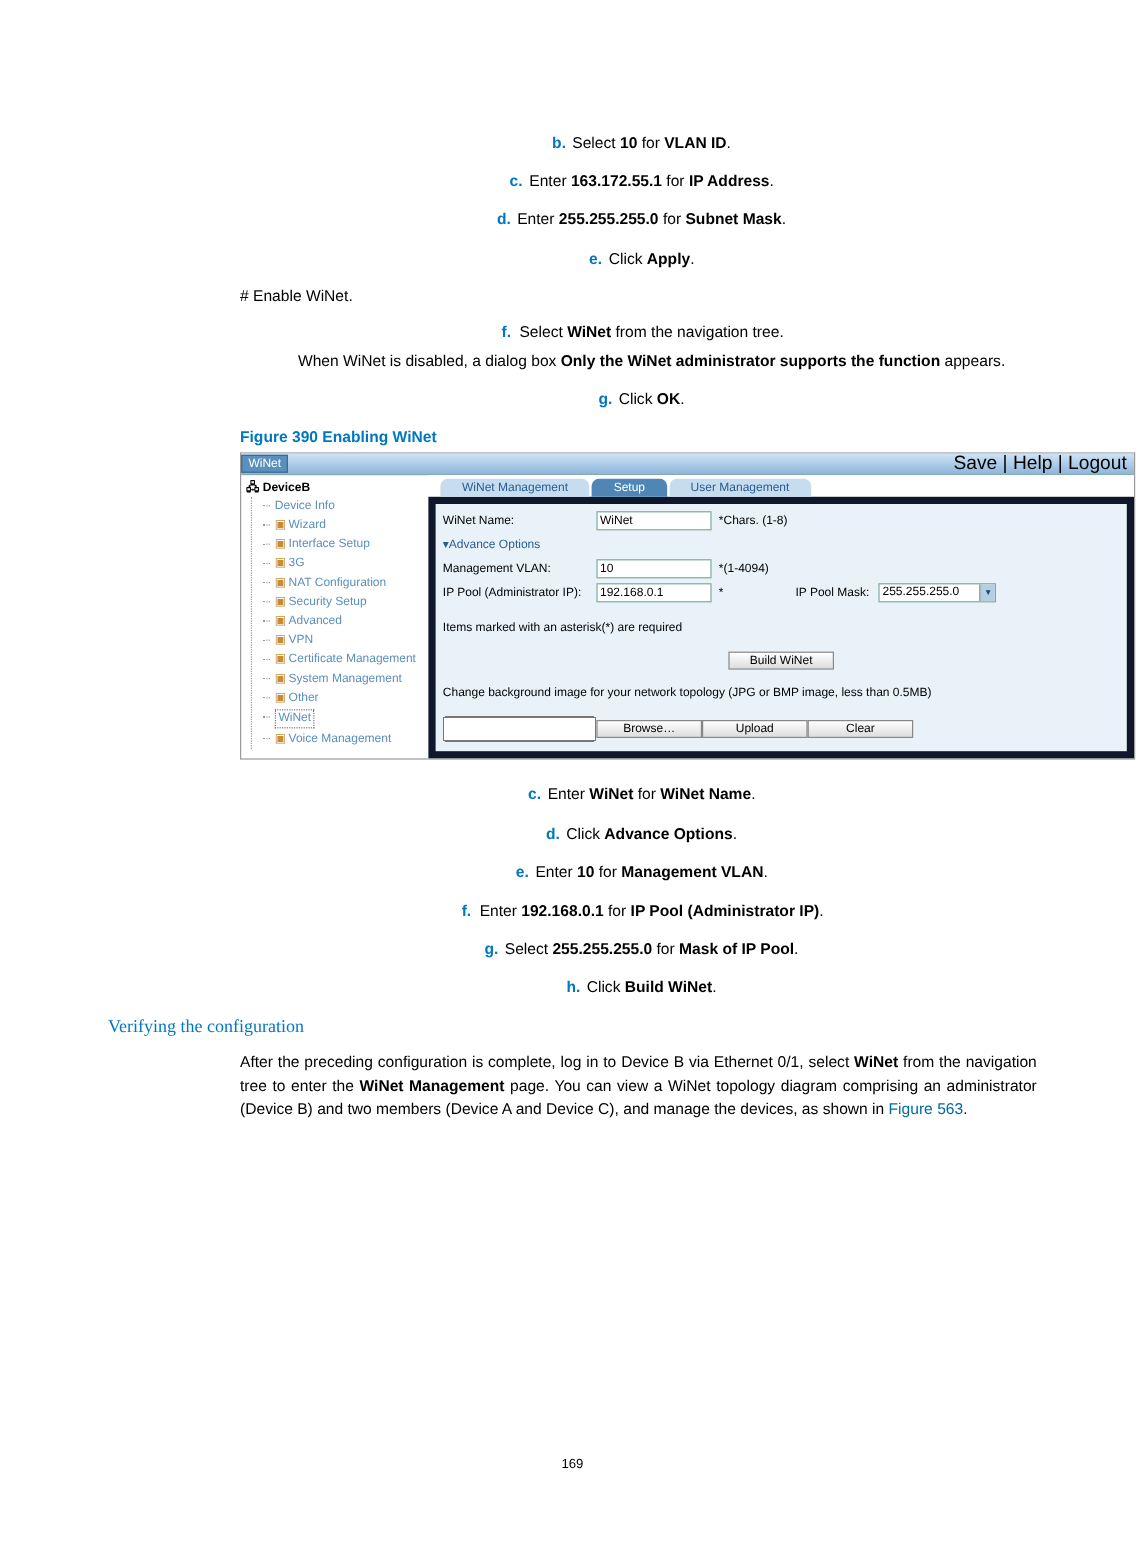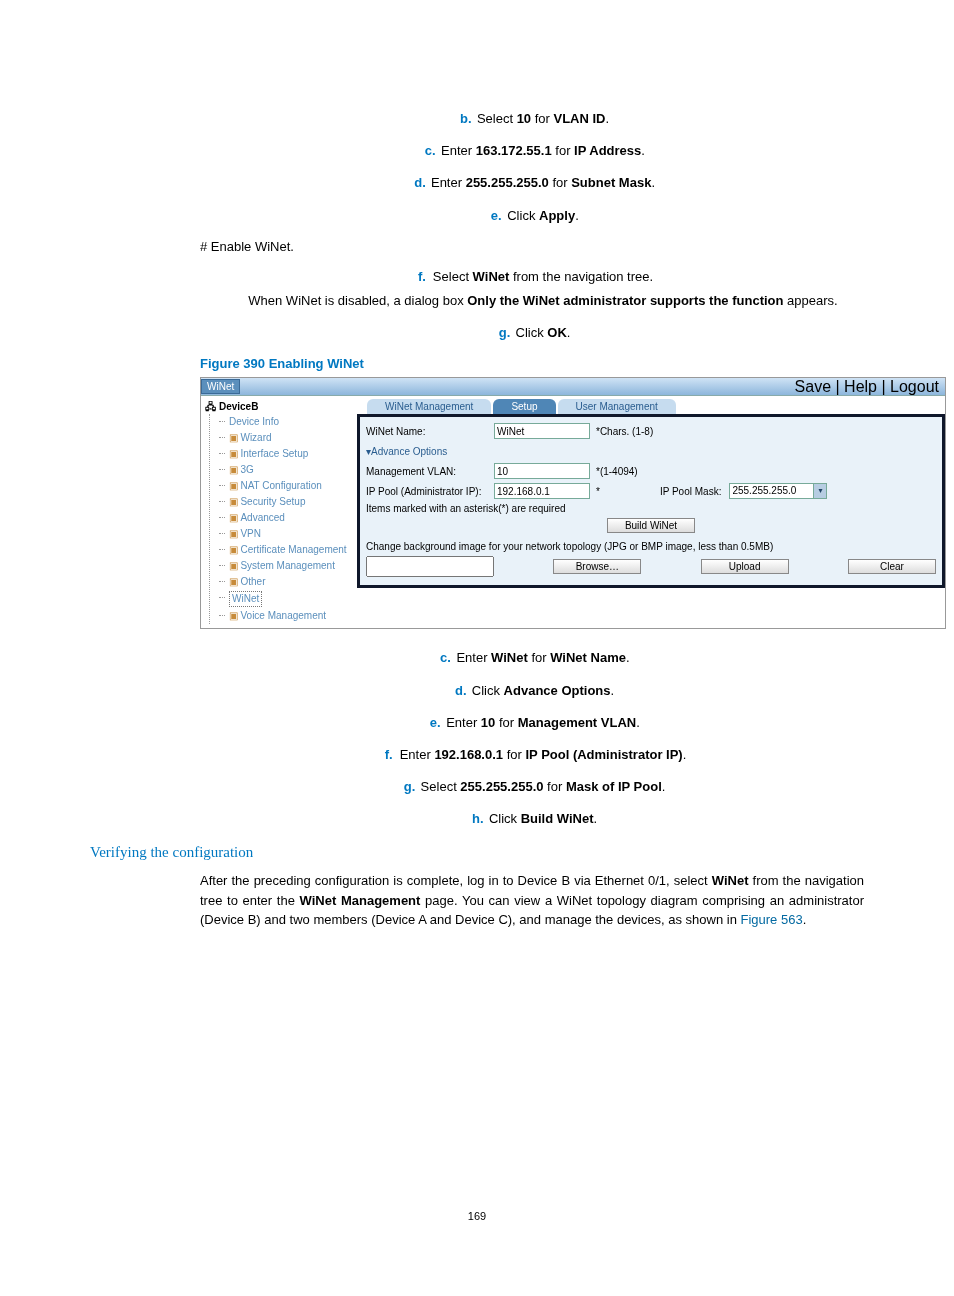--- a/index.html
+++ b/index.html
@@ -154,43 +154,43 @@
     padding: 2px 18px;
     font-size: 10px;
     border-radius: 6px 6px 0 0;
     margin-right: 2px;
   }
   .tab.inactive { background: #c6dcef; color: #2a5d8f; }
   .tab.active   { background: #4f86b6; color: #fff; }
 
   .form {
     background: #e9f2f9;
-    border: 3px solid #0f172a;
+    border: 6px solid #0f172a;
     padding: 4px 6px 8px 6px;
     font-size: 10px;
   }
   .row { display:flex; align-items:center; height:20px; }
   .row .lab { width: 128px; }
   .row input[type=text] {
     height: 14px; font-size: 10px;
     border: 1px solid #7a9; background:#fff;
     padding: 0 2px;
   }
   .row .hint { margin-left:6px; color:#000; }
   .advlink { color:#2a5d8f; cursor:pointer; }
   .advlink::before { content:"▾"; color:#2a5d8f; }
-  .note { margin: 2px 0; }
+  .note { margin: 14px 0; }
   .btn {
     display:inline-block;
     min-width:70px; text-align:center;
     border:1px solid #888; background:linear-gradient(#fff,#ddd);
     padding:1px 8px; font-size:10px;
   }
   .center { text-align:center; }
-  .actions { display:flex; gap:14px; justify-content:space-between; align-items:center; margin-top:4px; }
+  .actions { display:flex; justify-content:flex-start; align-items:center; margin-top:4px; }
   .sel-box {
     border:1px solid #7a9; background:#fff;
     padding:0 14px 0 2px; height:14px; display:inline-block;
     position:relative; min-width:80px; font-size:10px; line-height:14px;
   }
   .sel-box .dd {
     position:absolute; right:0; top:0; bottom:0; width:12px;
     background:#b7cde2; border-left:1px solid #7a9;
     text-align:center; font-size:8px; line-height:14px; color:#246;
   }

